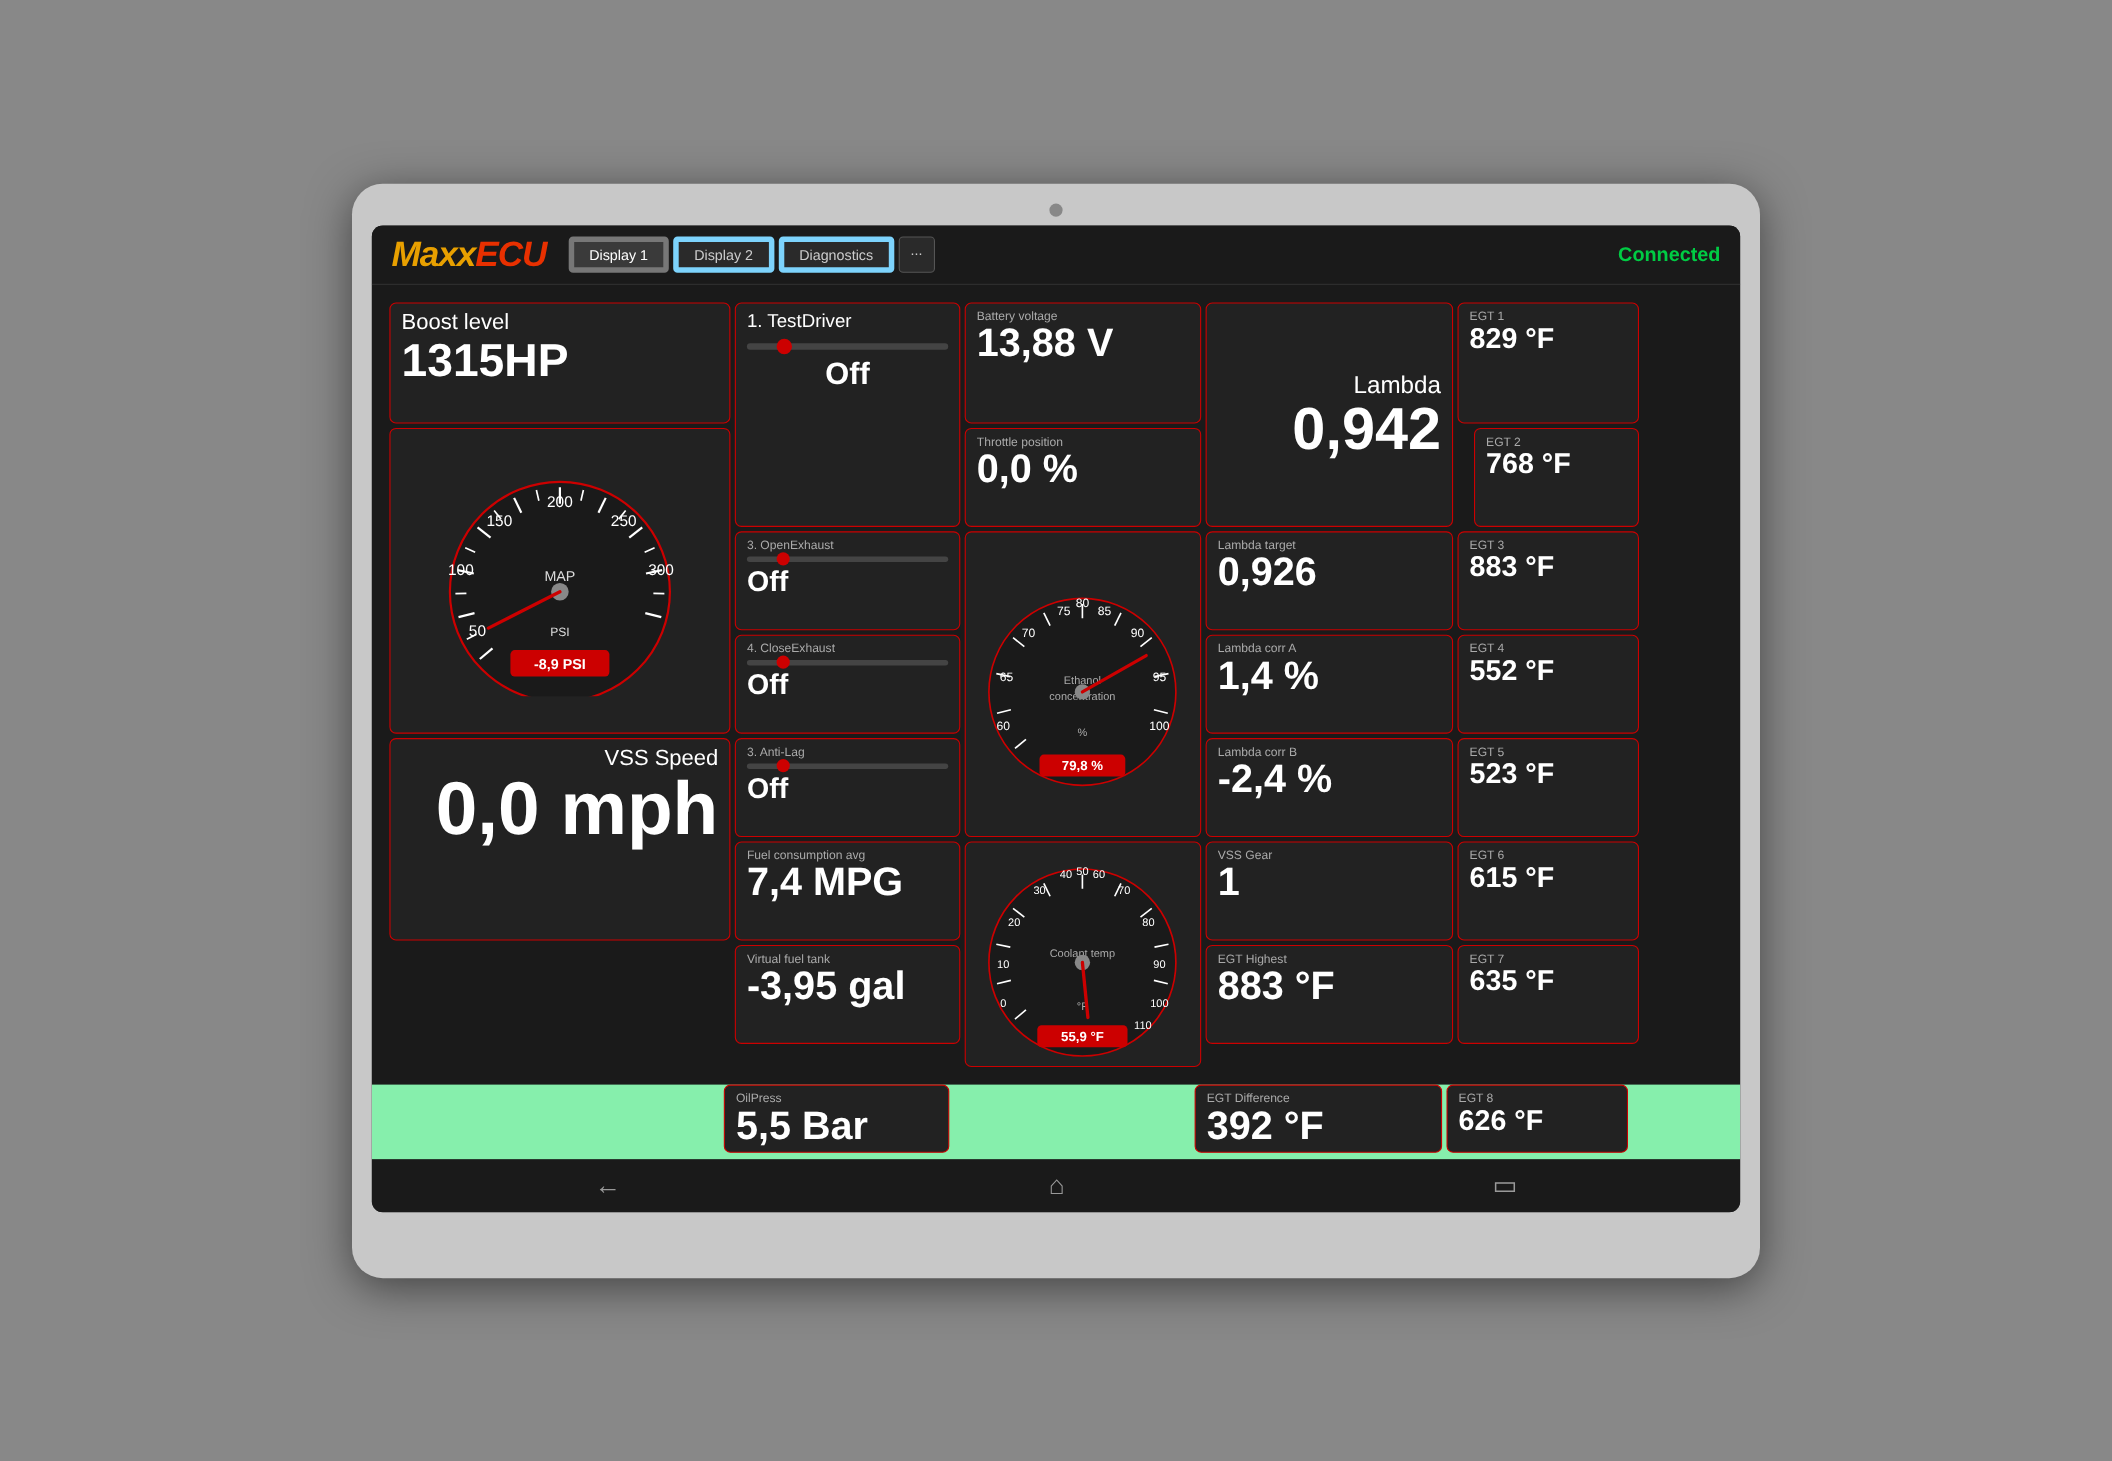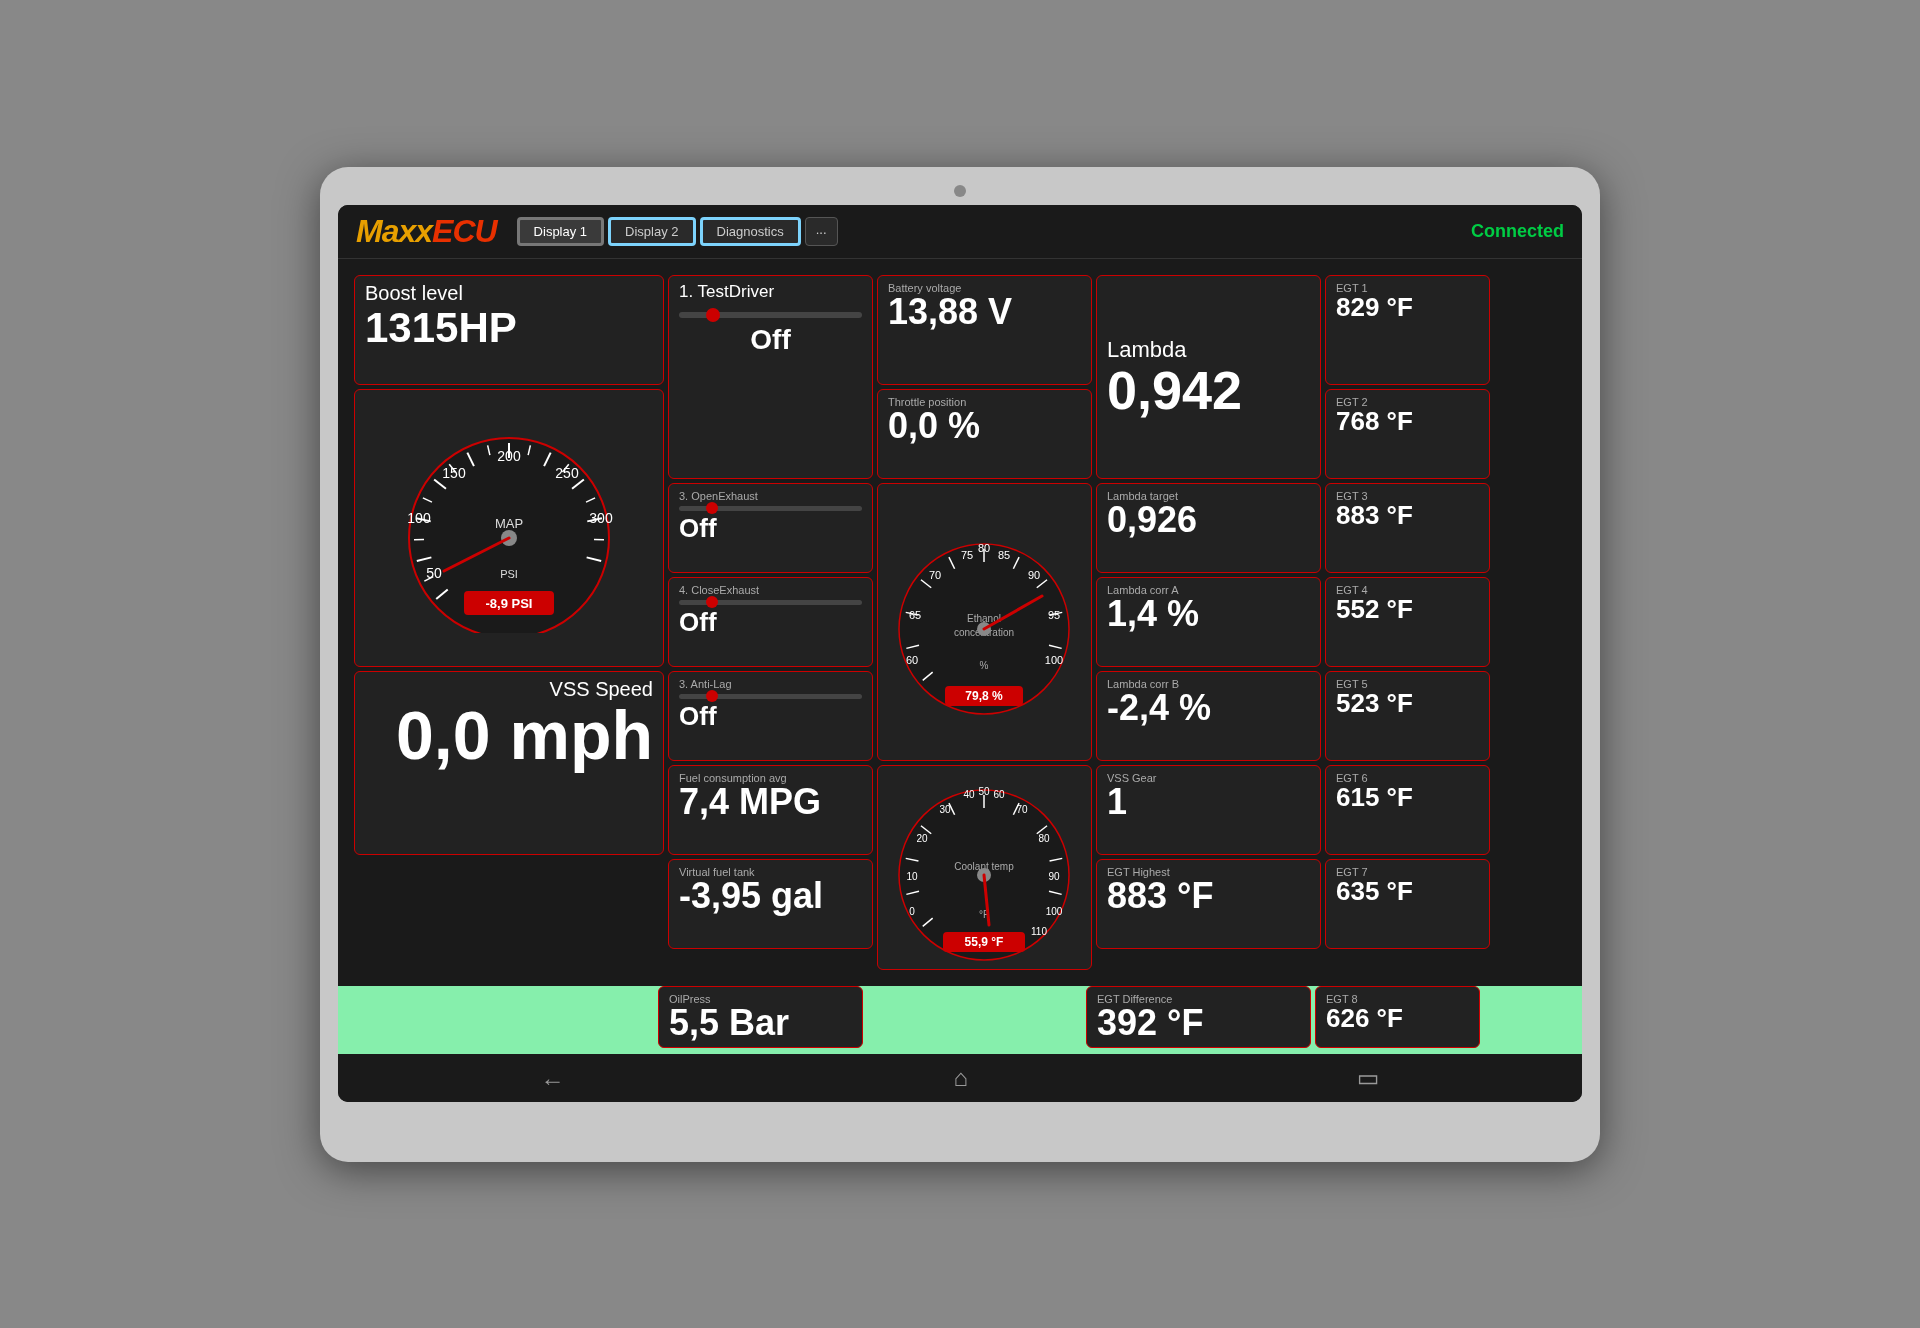--- a/index.html
+++ b/index.html
@@ -40,21 +40,21 @@
     .logo-maxx { color: #e8a000; font-style: italic; }
     .logo-ecu { color: #e83000; font-style: italic; font-weight: 900; }
     .tabs {
       display: flex;
       margin-left: 20px;
       gap: 4px;
     }
     .tab {
       background: #2a2a2a;
       color: #ccc;
-      border: 3px solid #7dd3fc;
+      border: 5px solid #7dd3fc;
       border-radius: 4px;
       padding: 4px 14px;
       font-size: 13px;
       cursor: pointer;
     }
     .tab.active {
       background: #3a3a3a;
       color: #fff;
       border-color: #777;
     }
@@ -356,21 +356,21 @@
 
           <circle cx="97" cy="105" r="7" fill="#888"></circle>
 
           <line x1="97" y1="105" x2="102" y2="155" stroke="#cc0000" stroke-width="3" stroke-linecap="round"></line>
 
           <rect x="56" y="162" width="82" height="20" rx="4" fill="#cc0000"></rect>
           <text x="97" y="176" fill="#fff" font-size="12" text-anchor="middle" font-weight="bold">55,9 °F</text>
         </svg>
       </div>
 
-      <div class="cell" style="grid-column:4;grid-row:1/3;display:flex;flex-direction:column;justify-content:center;">
+      <div class="cell" style="grid-column:4;grid-row:1/3;display:flex;flex-direction:column;justify-content:center;align-items:flex-end;">
         <div class="title" style="font-size:22px;color:#fff;">Lambda</div>
         <div class="value" style="font-size:54px;font-weight:bold;">0,942</div>
       </div>
 
       <div class="cell" style="grid-column:4;grid-row:3;">
         <div class="label">Lambda target</div>
         <div class="value v-large">0,926</div>
       </div>
 
       <div class="cell" style="grid-column:4;grid-row:4;">
@@ -391,21 +391,21 @@
       <div class="cell" style="grid-column:4;grid-row:7;">
         <div class="label">EGT Highest</div>
         <div class="value v-large">883 °F</div>
       </div>
 
       <div class="cell" style="grid-column:5;grid-row:1;">
         <div class="label">EGT 1</div>
         <div class="value v-med">829 °F</div>
       </div>
 
-      <div class="cell" style="grid-column:5;grid-row:2;">
+      <div class="cell" style="grid-column:5;grid-row:2;margin-left:15px;">
         <div class="label">EGT 2</div>
         <div class="value v-med">768 °F</div>
       </div>
 
       <div class="cell" style="grid-column:5;grid-row:3;">
         <div class="label">EGT 3</div>
         <div class="value v-med">883 °F</div>
       </div>
 
       <div class="cell" style="grid-column:5;grid-row:4;">

